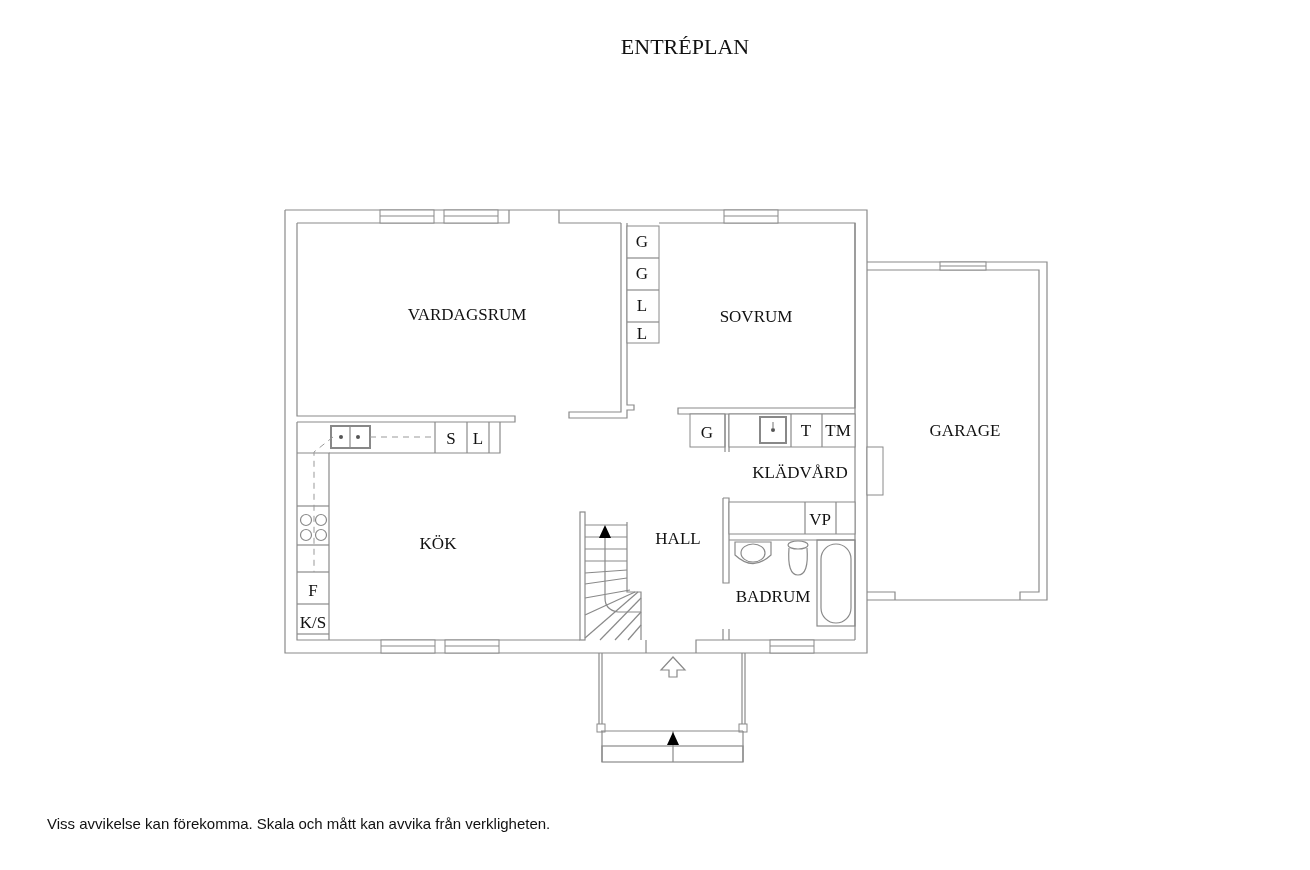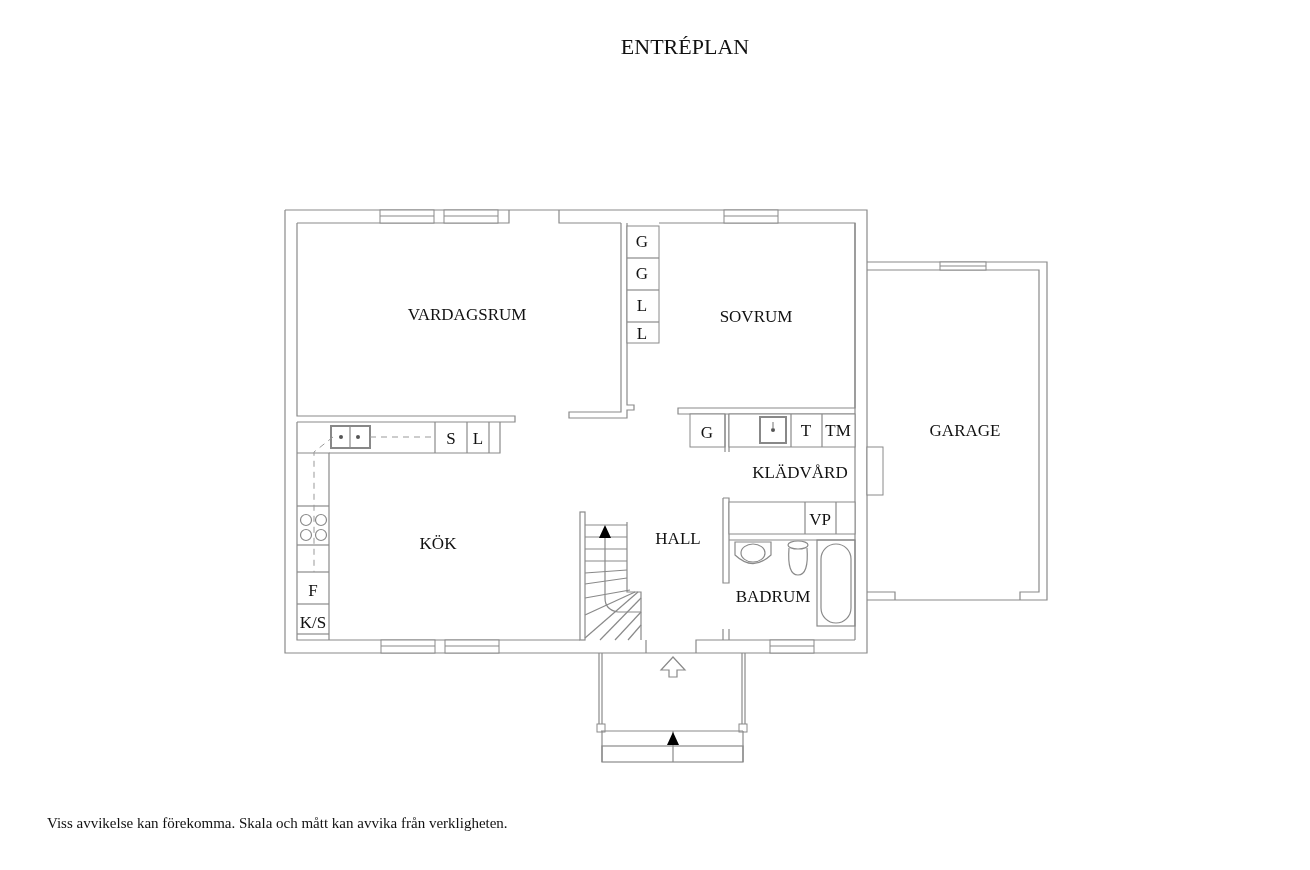--- a/index.html
+++ b/index.html
@@ -1,20 +1,20 @@
 <!DOCTYPE html>
 <html><head>
 <meta charset="utf-8">
 <style>
   html, body { margin:0; padding:0; background:#ffffff; }
   body { width:1310px; height:870px; position:relative; overflow:hidden; }
   .title { position:absolute; left:0; width:1370px; top:34px; text-align:center;
            font-family:"Liberation Serif", serif; font-size:22px; color:#111; }
   .disclaimer { position:absolute; left:47px; top:815px;
-           font-family:Liberation Serif, serif; font-size:15px; color:#111; }
+           font-family:Liberation Sans, sans-serif; font-size:15px; color:#111; }
   svg { position:absolute; left:0; top:0; }
   .w { fill:none; stroke:#8a8a8a; stroke-width:1.2; }
   .wd { fill:#fff; stroke:#8a8a8a; stroke-width:1; }
   .lbl { font-family:"Liberation Serif", serif; font-size:17px; fill:#111; text-anchor:middle; }
   .sm { font-family:"Liberation Serif", serif; font-size:17px; fill:#111; text-anchor:middle; }
   .dash { fill:none; stroke:#999; stroke-width:1; stroke-dasharray:6 5; }
 </style>
 </head>
 <body>
 

